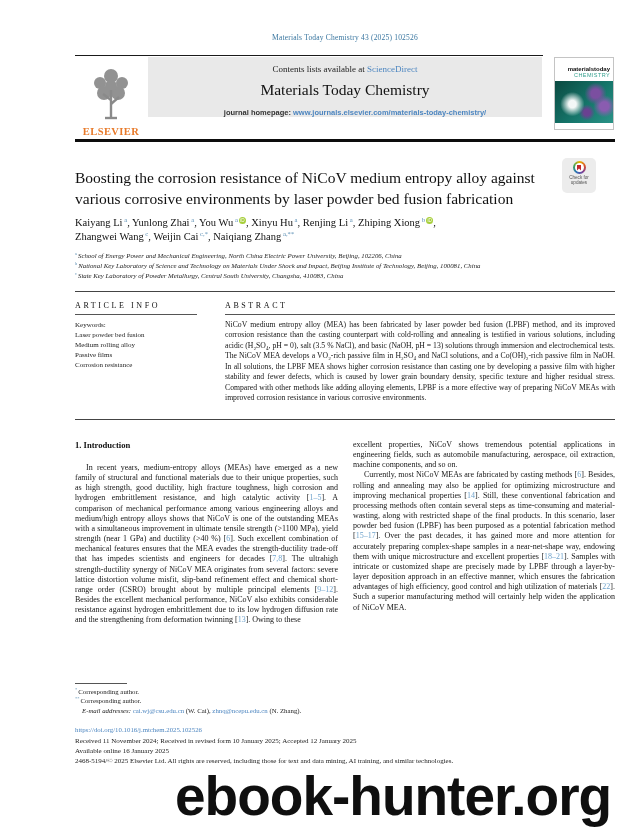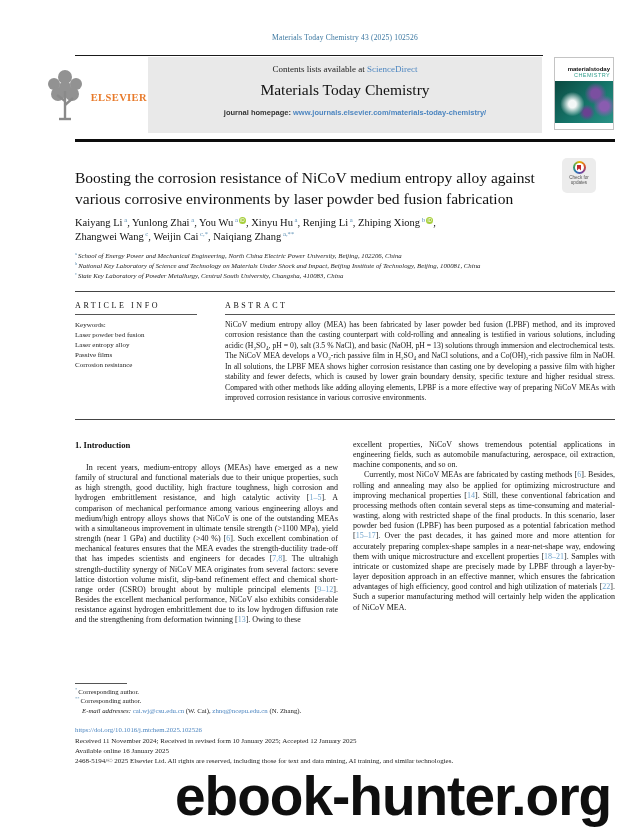--- a/index.html
+++ b/index.html
@@ -12,24 +12,24 @@
 
   
   #top-citation{top:33px;left:0;width:620px;text-align:center;
     font-size:7.5px;color:#38759f;letter-spacing:.2px;}
 
   
   #hdr-topline{left:40px;top:55px;width:468px;height:1px;background:#1a1a1a;}
   #hdr-thickline{left:40px;top:139px;width:540px;height:3px;background:#0d0d0d;}
 
   #elsevier-box{left:40px;top:57px;width:72px;height:80px;background:#fff;
-    display:flex;align-items:center;justify-content:flex-end;}
+    display:flex;flex-direction:column;align-items:center;justify-content:flex-end;}
   #elsevier-label{font-size:10.5px;color:#e87a2a;letter-spacing:.4px;font-weight:bold;}
 
-  #gray-box{left:113px;top:57px;width:394px;height:76px;background:#e9e9e9;text-align:center;}
+  #gray-box{left:113px;top:57px;width:394px;height:60px;background:#e9e9e9;text-align:center;}
   #contents-line{margin-top:7px;font-size:9px;color:#222;}
   #journal-name{margin-top:7px;font-size:15.5px;color:#111;}
   #homepage-line{margin-top:9px;font-size:7.5px;color:#333;
     font-family:"Liberation Sans",sans-serif;font-weight:bold;padding-left:20px;}
   .link{color:#4d86c0;text-decoration:none;}
   .ref{color:#6fa3cc;}
 
   
   #cover{left:519px;top:57px;width:60px;height:73px;background:#fff;border:1px solid #c4c4c4;
     box-sizing:border-box;overflow:hidden;}
@@ -170,21 +170,21 @@
 <div class="abs" id="authors"><span>Kaiyang Li</span><sup class="sup"> a</sup><span>, Yunlong Zhai</span><sup class="sup"> a</sup><span>, You Wu</span><sup class="sup"> a</sup><span class="orcid">iD</span><span>, Xinyu Hu</span><sup class="sup"> a</sup><span>, Renjing Li</span><sup class="sup"> a</sup><span>, Zhiping Xiong</span><sup class="sup"> b</sup><span class="orcid">iD</span><span>,</span><br><span>Zhangwei Wang</span><sup class="sup"> c</sup><span>, Weijin Cai</span><sup class="sup"> c,*</sup><span>, Naiqiang Zhang</span><sup class="sup"> a,**</sup></div>
 <div class="abs" id="affiliations"><sup class="sup">a </sup><span>School of Energy Power and Mechanical Engineering, North China Electric Power University, Beijing, 102206, China</span><br><sup class="sup">b </sup><span>National Key Laboratory of Science and Technology on Materials Under Shock and Impact, Beijing Institute of Technology, Beijing, 100081, China</span><br><sup class="sup">c </sup><span>State Key Laboratory of Powder Metallurgy, Central South University, Changsha, 410083, China</span></div>
 
 <div class="abs hr" id="hr1"></div>
 
 <div class="abs colhead" id="info-head">ARTICLE INFO</div>
 <div class="abs" id="info-rule"></div>
 <div class="abs" id="keywords">
   <div class="kw-label">Keywords:</div>
   <div>Laser powder bed fusion</div>
-  <div>Laser entropy alloy</div>
+  <div>Medium rolling alloy</div>
   <div>Passive films</div>
   <div>Corrosion resistance</div>
 </div>
 
 <div class="abs colhead" id="abs-head">ABSTRACT</div>
 <div class="abs" id="abs-rule"></div>
 <div class="abs" id="abstract-text">NiCoV medium entropy alloy (MEA) has been fabricated by laser powder bed fusion (LPBF) method, and its improved corrosion resistance than the casting counterpart with cold-rolling and annealing is testified in various solutions, including acidic (H₂SO₄, pH = 0), salt (3.5 % NaCl), and basic (NaOH, pH = 13) solutions through immersion and electrochemical tests. The NiCoV MEA develops a VO₂-rich passive film in H₂SO₄ and NaCl solutions, and a Co(OH)₂-rich passive film in NaOH. In all solutions, the LPBF MEA shows higher corrosion resistance than casting one by developing a passive film with higher stability and fewer defects, which is caused by lower grain boundary density, specific texture and higher residual stress. Compared with other methods like adding alloying elements, LPBF is a more effective way of preparing NiCoV MEAs with improved corrosion resistance in various corrosive environments.</div>
 
 <div class="abs hr" id="hr2"></div>
 

